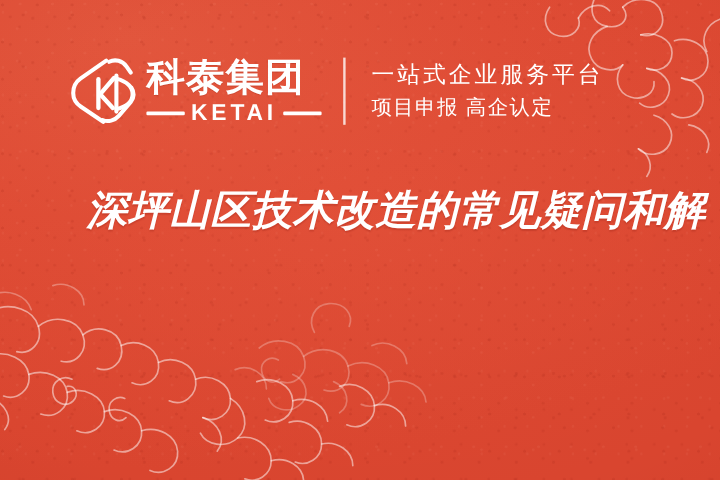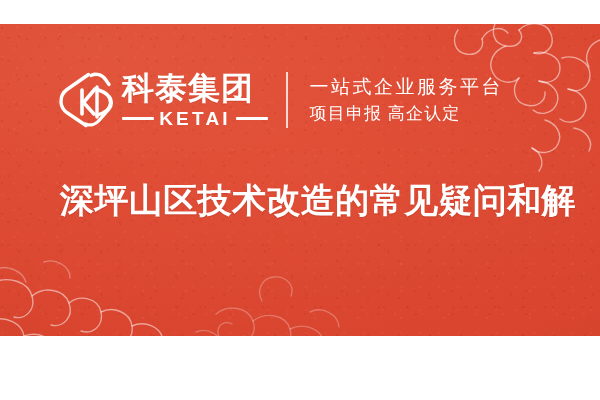--- a/index.html
+++ b/index.html
@@ -3,25 +3,24 @@
 <meta charset="utf-8">
 <style>
   html, body {
     margin: 0;
     padding: 0;
     background: #ffffff;
   }
   #banner {
     position: relative;
     width: 600px;
-    height: 312px;
+    height: 400px;
     overflow: hidden;
     background: #be185d;
     font-family: "Liberation Sans", "DejaVu Sans", sans-serif;
-    margin-top: 24px;
     -webkit-font-smoothing: antialiased;
   }
 
   
   .bg-base {
     position: absolute;
     inset: 0;
     background:
       radial-gradient(120% 90% at 18% 8%, #e1553c 0%, #de4b34 42%, #d9452f 100%);
   }
@@ -129,29 +128,30 @@
     font-family: "Liberation Sans", "DejaVu Sans", sans-serif;
   }
   .tagline-sub {
     margin-top: 8px;
     font-size: 17px;
     color: #ffffff;
     letter-spacing: 1.2px;
     line-height: 1.1;
     font-weight: 400;
     white-space: nowrap;
-    font-family: Liberation Serif, serif;
+    font-family: Liberation Sans, sans-serif;
   }
 
   
   .title {
     position: absolute;
-    left: 60px;
+    left: 72px;
     top: 152px;
     width: 505px;
+    font-style: italic;
   }
   .title-line {
     font-size: 34px;
     font-weight: 700;
     color: #ffffff;
     line-height: 48px;
     letter-spacing: 0.4px;
     white-space: nowrap;
     font-family: "Liberation Sans", "DejaVu Sans", sans-serif;
     text-shadow: 0 1px 1px rgba(130,24,12,.22);

